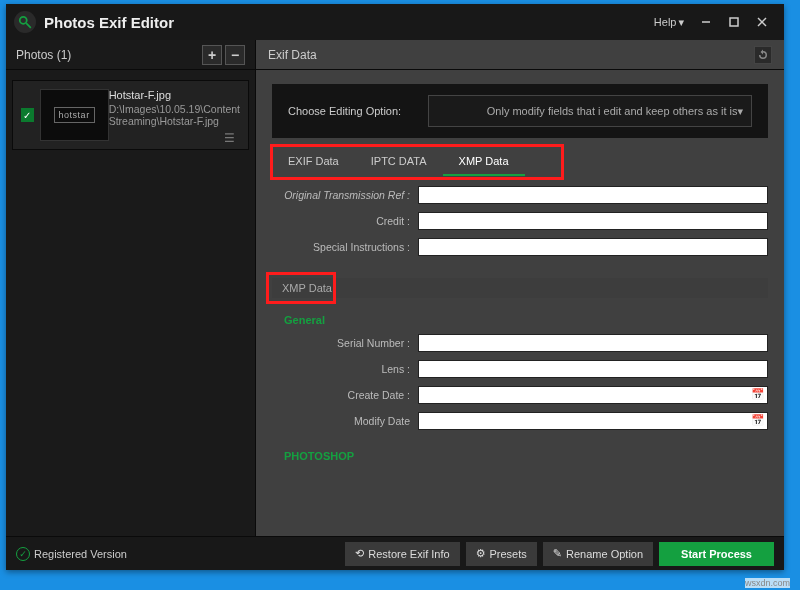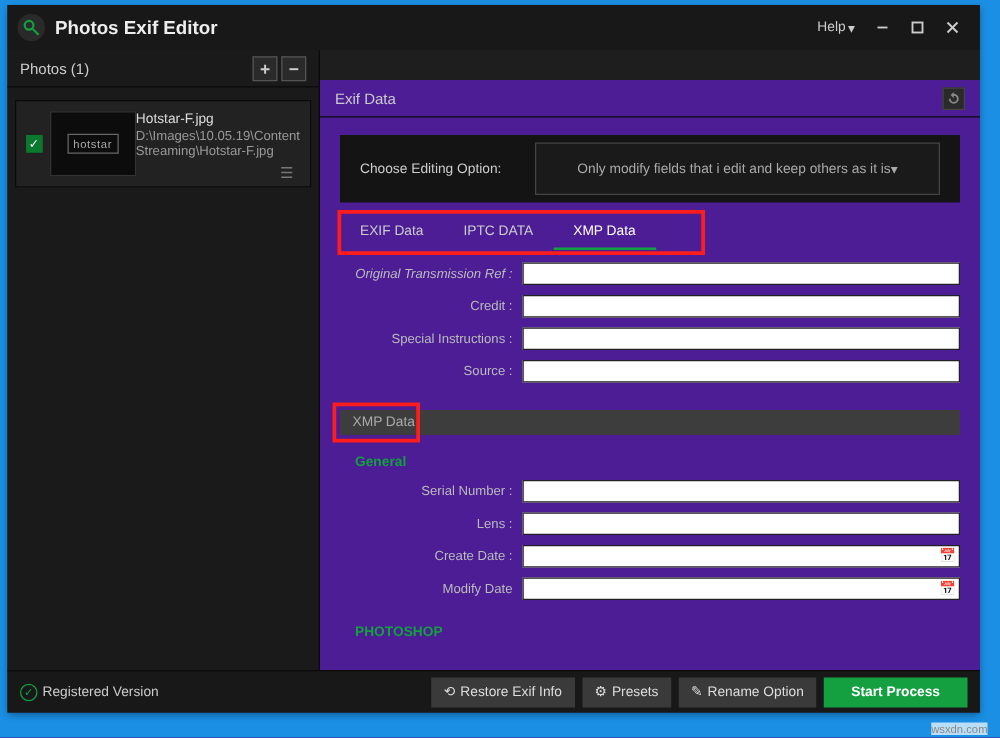--- a/index.html
+++ b/index.html
@@ -16,27 +16,27 @@
   .lhdr { height: 30px; display: flex; align-items: center; padding: 0 10px; font-size: 12px; color: #ccc; border-bottom:1px solid #0a0a0a;}
   .lhdr .lt { flex: 1; }
   .sqbtn { width: 20px; height: 20px; border: 1px solid #555; background: #2a2a2a; color: #ccc; display: flex; align-items: center; justify-content: center; font-size: 14px; font-weight: bold; cursor: pointer; margin-left: 3px; }
   .file { margin: 10px 6px; background: #222; border: 1px solid #0a0a0a; padding: 8px; display: flex; position: relative; }
   .chk { width: 14px; height: 14px; background: #0b7a2e; border: 1px solid #0b7a2e; margin-right: 6px; display: flex; align-items: center; justify-content: center; color:#fff; font-size:10px; align-self:center;}
   .thumb { width: 78px; height: 52px; background: #0c0c0c; display: flex; align-items: center; justify-content: center; color: #888; font-size: 10px; border:1px solid #333;}
   .thumb span { border:1px solid #666; padding:2px 4px; font-size:9px; color:#aaa; letter-spacing:.5px;}
   .finfo { margin-left: 0; font-size: 10.5px; color: #999; }
   .finfo .fn { color: #ddd; font-size: 11px; margin-bottom: 2px; }
   .burger { position: absolute; right: 6px; bottom: 4px; width: 18px; color: #777; font-size: 12px; cursor:pointer;}
-  .right { flex: 1; display: flex; flex-direction: column; background: #4c1d95; min-width:0;margin-top:24px;}
+  .right { flex: 1; display: flex; flex-direction: column; background: #404040; min-width:0;}
   .rhdr { height: 30px; display: flex; align-items: center; padding: 0 12px; font-size: 12px; color: #ccc; border-bottom:1px solid #0a0a0a; justify-content:space-between;}
   .refbtn { width: 18px; height: 18px; border: 1px solid #444; background: #2a2a2a; display:flex; align-items:center; justify-content:center; cursor:pointer;}
   .rbody { flex: 1; padding: 14px 16px 0 16px; overflow: hidden; position: relative; min-height:0;}
   .optrow { background: #141414; height:54px; display: flex; align-items: center; padding: 0 16px; font-size: 11px; color: #ccc; }
   .optrow .lbl { width: 140px; }
-  .select { flex: 1; height: 42px; border: 1px solid #444; background: #1a1a1a; color: #aaa; font-size: 11px; display: flex; align-items: center; padding: 0 8px; justify-content: center; cursor:pointer;}
+  .select { flex: 1; height: 32px; border: 1px solid #444; background: #1a1a1a; color: #aaa; font-size: 11px; display: flex; align-items: center; padding: 0 8px; justify-content: flex-end; cursor:pointer;}
   .tabs { display: flex; margin-top: 10px; font-size: 11px; }
   .tab { padding: 7px 16px; color: #ccc; cursor: pointer; border-bottom: 2px solid transparent; }
   .tab.active { border-bottom: 2px solid #14a040; color: #fff; }
   .redbox1 { position: absolute; border: 3px solid #ff1c1c; pointer-events: none; left:14px; top:74px; width:294px; height:36px;}
   .fields { margin-top: 6px; position:relative;}
   .frow { display: flex; align-items: center; height: 26px; font-size: 10.5px; color: #bbb; }
   .frow .fl { width: 146px; text-align: right; padding-right: 8px; }
   .frow .fi { flex: 1; height: 18px; background: #fff; border: 1px solid #222; position:relative;}
   .frow .fi .cal { position:absolute; right:2px; top:1px; color:#666; font-size:11px;}
   .sectbar { margin-top: 18px; height: 20px; background: #3d3d3d; color: #aaa; font-size: 11px; display: flex; align-items: center; padding-left: 10px; position:relative;}
@@ -135,24 +135,20 @@
               <div class="fi"></div>
             </div>
           <div class="frow">
               <div class="fl">Credit :</div>
               <div class="fi"></div>
             </div>
           <div class="frow">
               <div class="fl">Special Instructions :</div>
               <div class="fi"></div>
             </div>
-          <div class="frow">
-              <div class="fl">Source :</div>
-              <div class="fi"></div>
-            </div>
 
           <div class="sectbar">
             <span>XMP Data</span>
             <div class="redbox2"></div>
           </div>
 
           <div class="subhead">General</div>
           <div class="frow">
               <div class="fl">Serial Number :</div>
               <div class="fi"></div>

